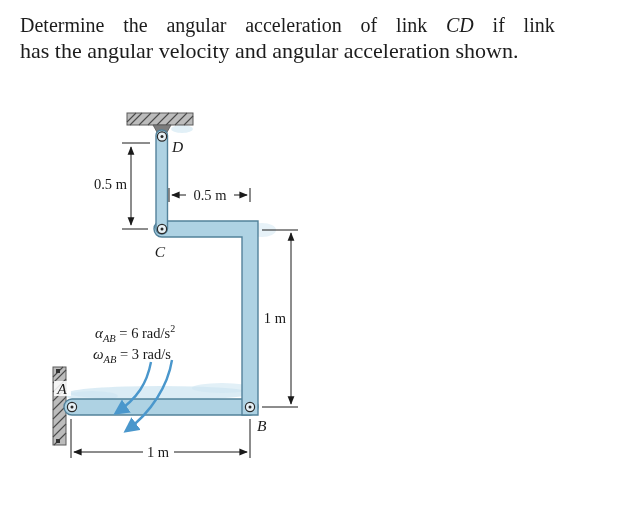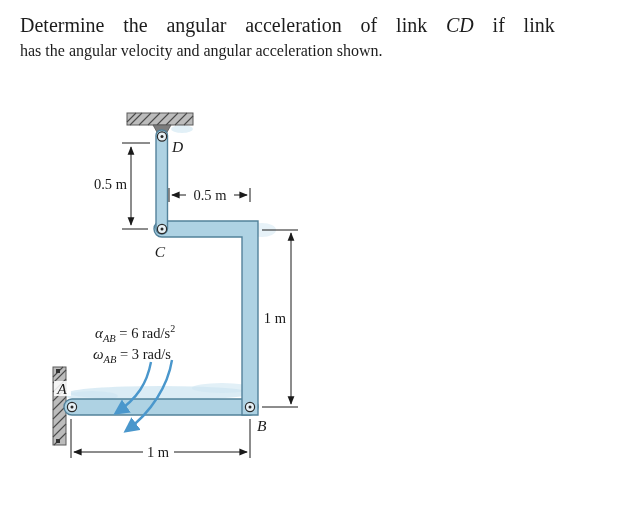--- a/index.html
+++ b/index.html
@@ -1,20 +1,20 @@
 <!DOCTYPE html>
 <html><head>
 <meta charset="utf-8">
 <style>
   html,body{margin:0;padding:0;background:#ffffff;}
   .page{position:relative;width:561px;height:513px;background:#ffffff;overflow:hidden;
         font-family:"Liberation Serif",serif;border-radius:30px;}
   .title-block{position:absolute;left:20px;top:12px;width:578px;color:#1c1c1c;}
   .title-line1{margin:0;font-size:20px;line-height:26px;text-align:justify;text-align-last:justify;}
-  .title-line2{margin:0;font-size:16px;line-height:26px;text-align:left;}
+  .title-line2{margin:0;font-size:22px;line-height:26px;text-align:left;}
   .title-block i{font-style:italic;}
   svg{position:absolute;left:0;top:0;}
   svg text{font-family:"Liberation Serif",serif;fill:#1a1a1a;}
   .dim-text{font-size:14.5px;}
   .pt-label{font-size:15.5px;font-style:italic;}
   .greek{font-size:15px;font-style:italic;}
   .sub{font-size:10.5px;font-style:italic;}
   .val{font-size:14.5px;}
   .sup{font-size:10px;}
   .link{fill:#aed2e3;stroke:#53829b;stroke-width:1.4;}

